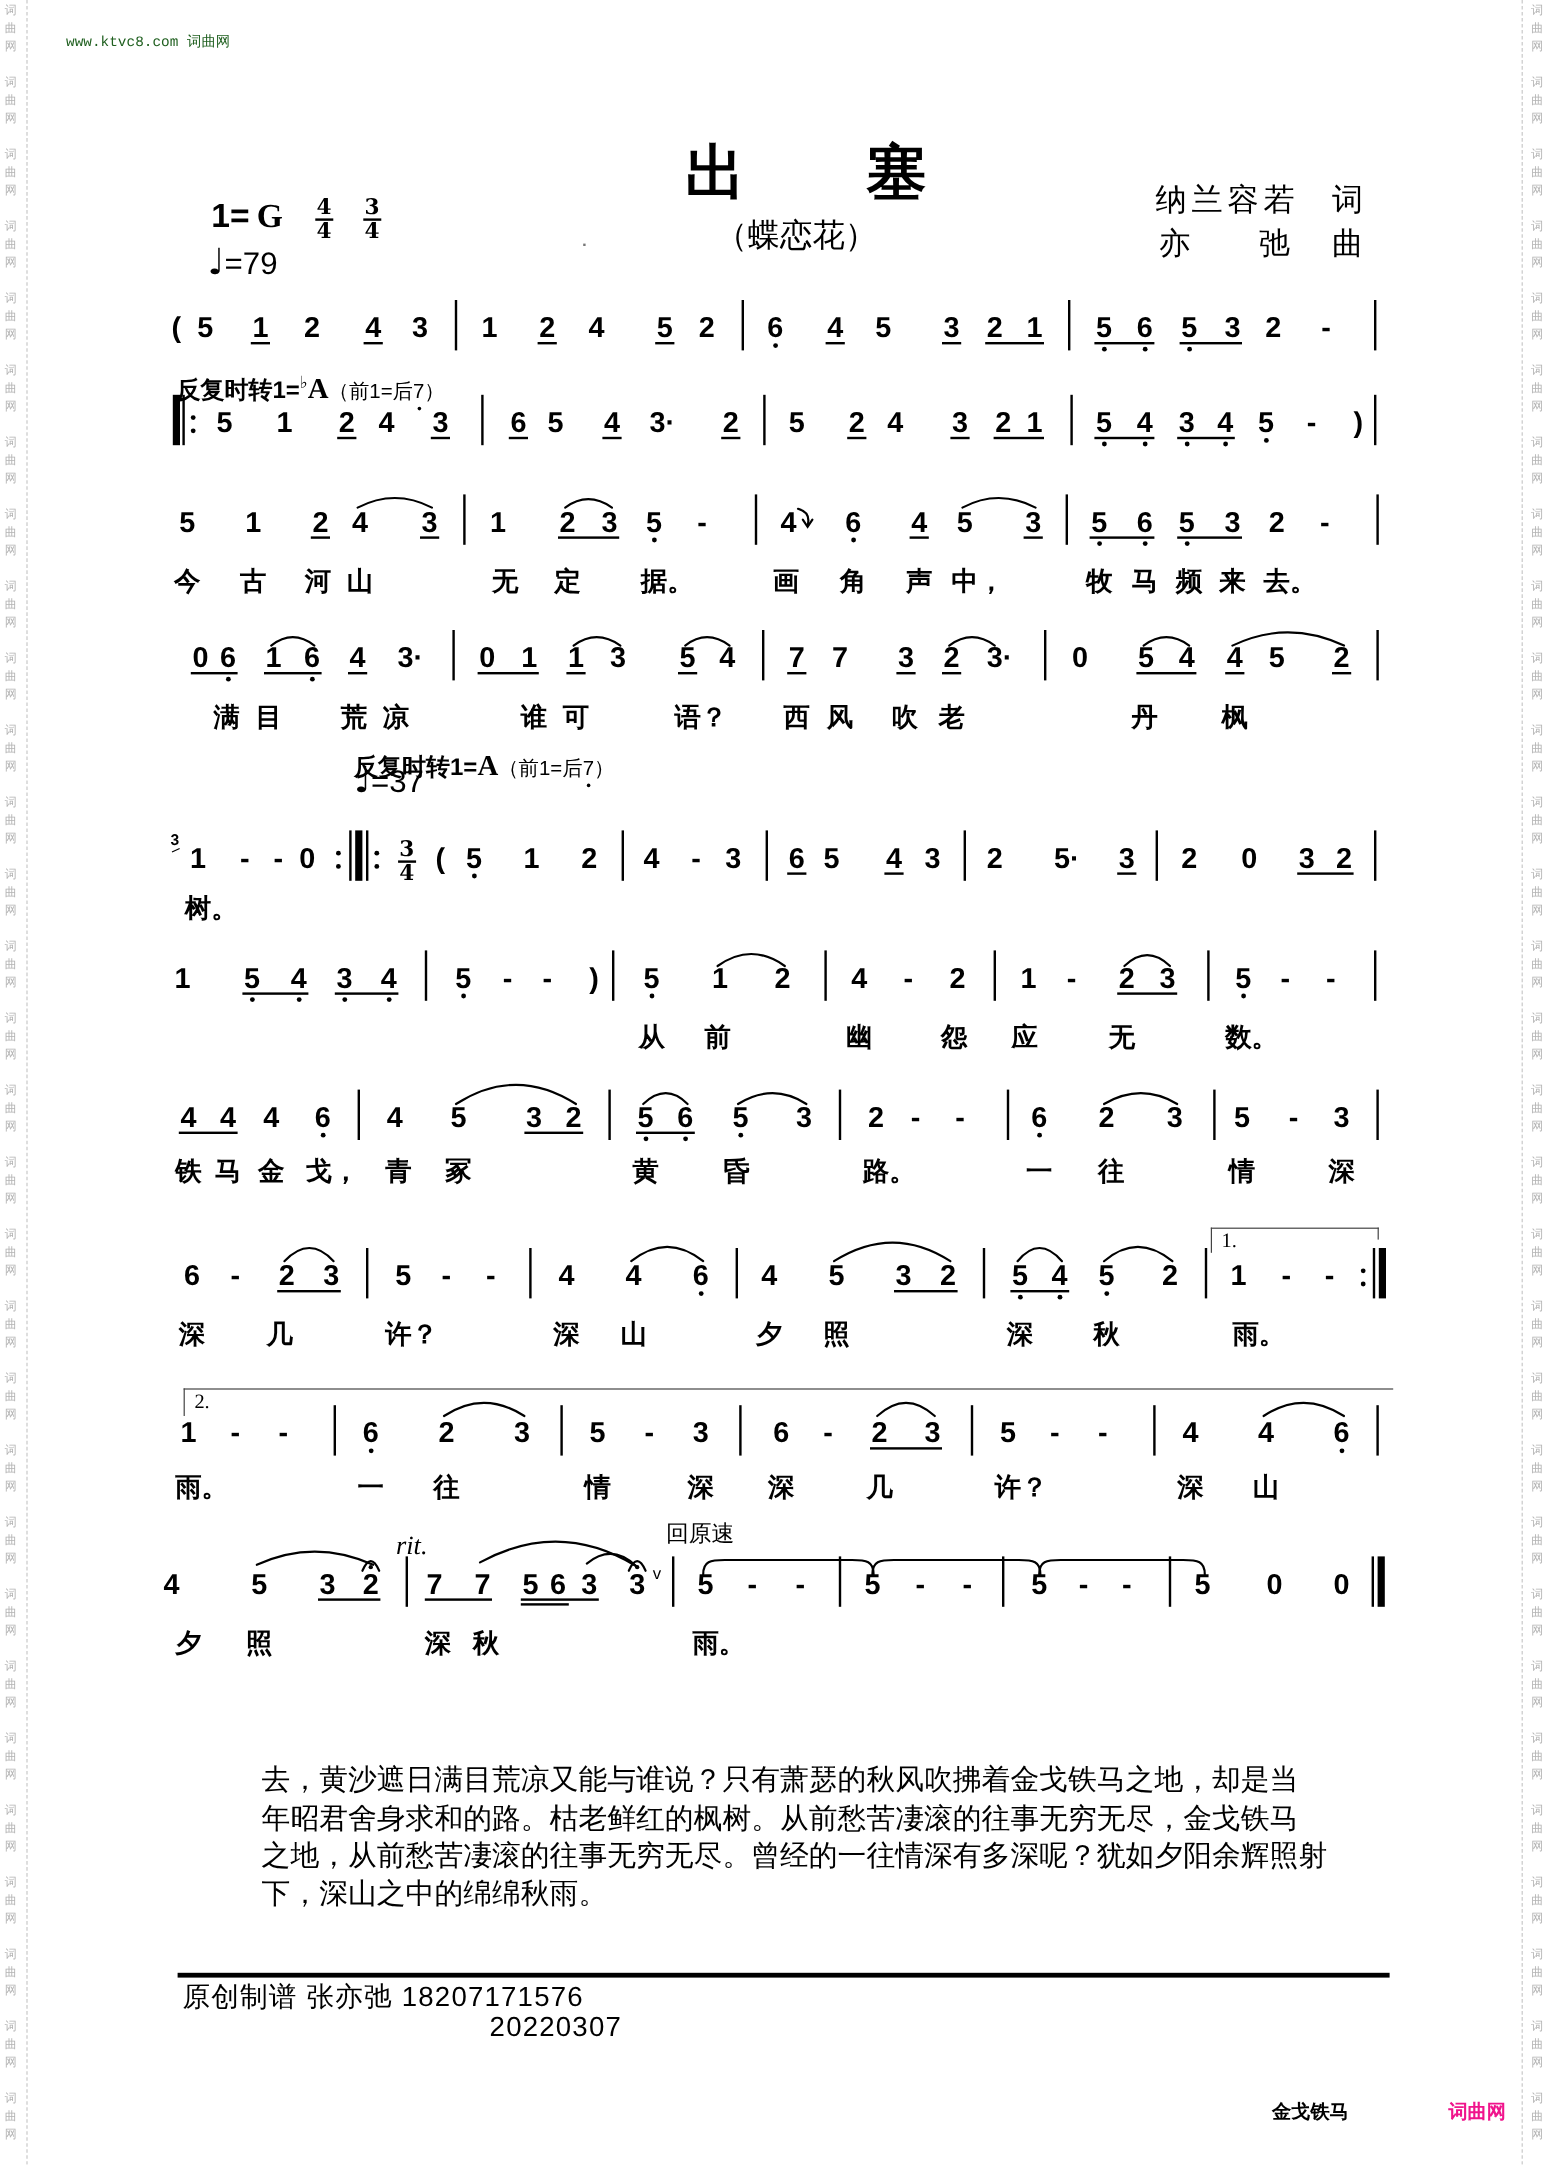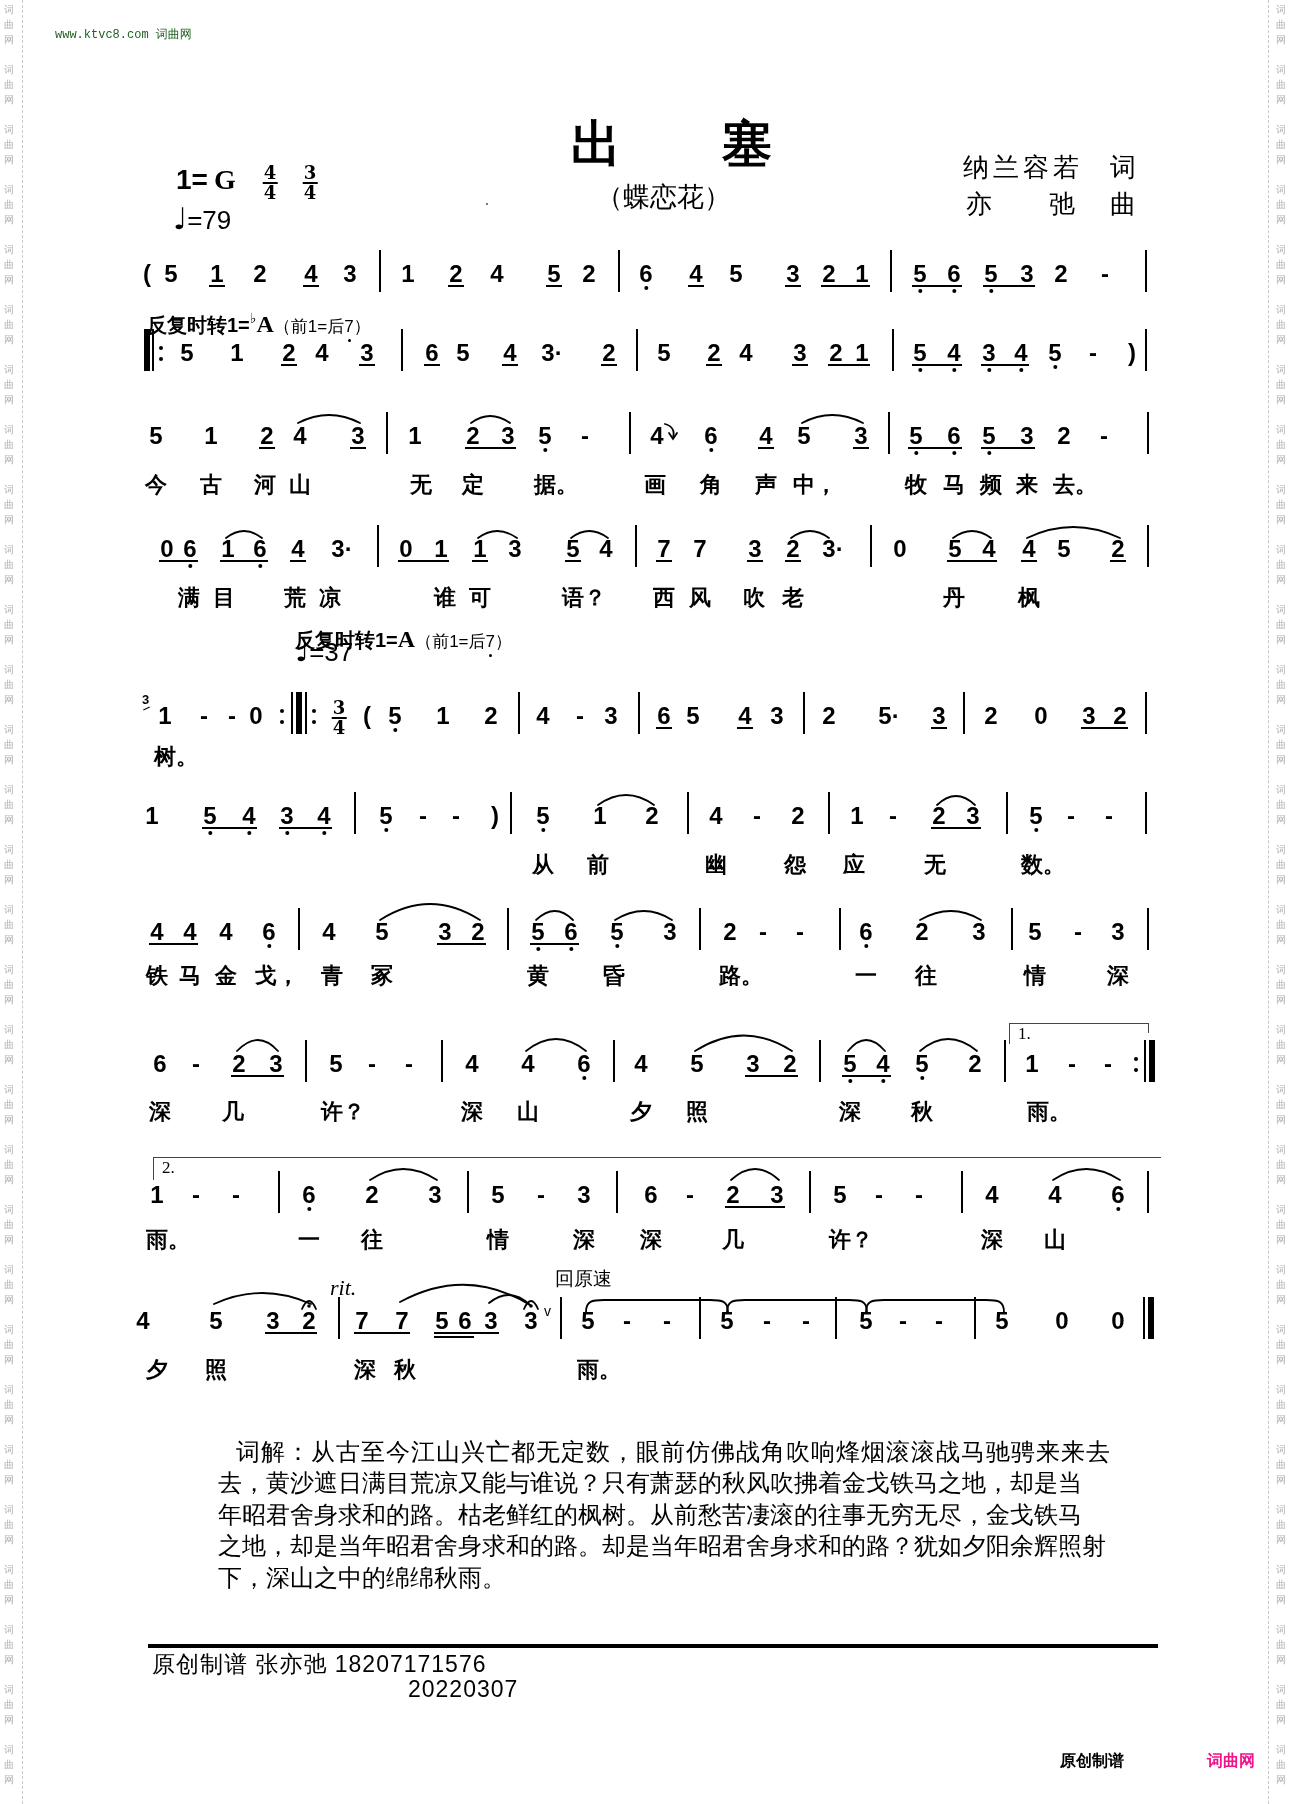--- a/index.html
+++ b/index.html
@@ -684,25 +684,24 @@
       <path d="M727 1312 C727 1301 733 1300 745 1300 L849 1300 C861 1300 867 1301 867 1312"></path>
       <path d="M866 1312 C866 1301 872 1300 884 1300 L986 1300 C998 1300 1004 1301 1004 1312"></path>
 
       <path d="M302 1309 Q309 1293 316 1309"></path>
       <path d="M524 1309 Q531 1293 538 1309"></path>
     </g>
     <circle cx="309" cy="1306" r="1.8" fill="#000"></circle>
     <circle cx="531" cy="1306" r="1.8" fill="#000"></circle>
   </svg>
 
-  <div class="abs exp" style="left:236px;top:1438px;letter-spacing:1px">词解：从古至今江山兴亡都无定数，眼前仿佛战角吹响烽烟滚滚战马驰骋来来去</div>
   <div class="abs exp" style="left:218px;top:1501px">年昭君舍身求和的路。枯老鲜红的枫树。从前愁苦凄滚的往事无穷无尽，金戈铁马</div>
   <div class="abs exp" style="left:218px;top:1469px">去，黄沙遮日满目荒凉又能与谁说？只有萧瑟的秋风吹拂着金戈铁马之地，却是当</div>
-  <div class="abs exp" style="left:218px;top:1532px">之地，却是当年昭君舍身求和的路。却是当年昭君舍身求和的路？犹如夕阳余辉照射</div>
+  <div class="abs exp" style="left:218px;top:1532px">之地，从前愁苦凄滚的往事无穷无尽。曾经的一往情深有多深呢？犹如夕阳余辉照射</div>
   <div class="abs exp" style="left:218px;top:1564px">下，深山之中的绵绵秋雨。</div>
 
   <div class="abs" style="left:148px;top:1644px;width:1010px;height:4px;background:#000"></div>
   <span class="abs foot" style="left:152px;top:1651px">原创制谱 张亦弛 18207171576</span>
   <span class="abs foot" style="left:408px;top:1676px">20220307</span>
-  <span class="abs src" style="left:1060px;top:1751px">原创制谱</span>
+  <span class="abs src" style="left:1060px;top:1751px">金戈铁马</span>
   <span class="abs src" style="left:1207px;top:1751px;color:#f0148c">词曲网</span>
 
 </div>
 
 </body></html>

